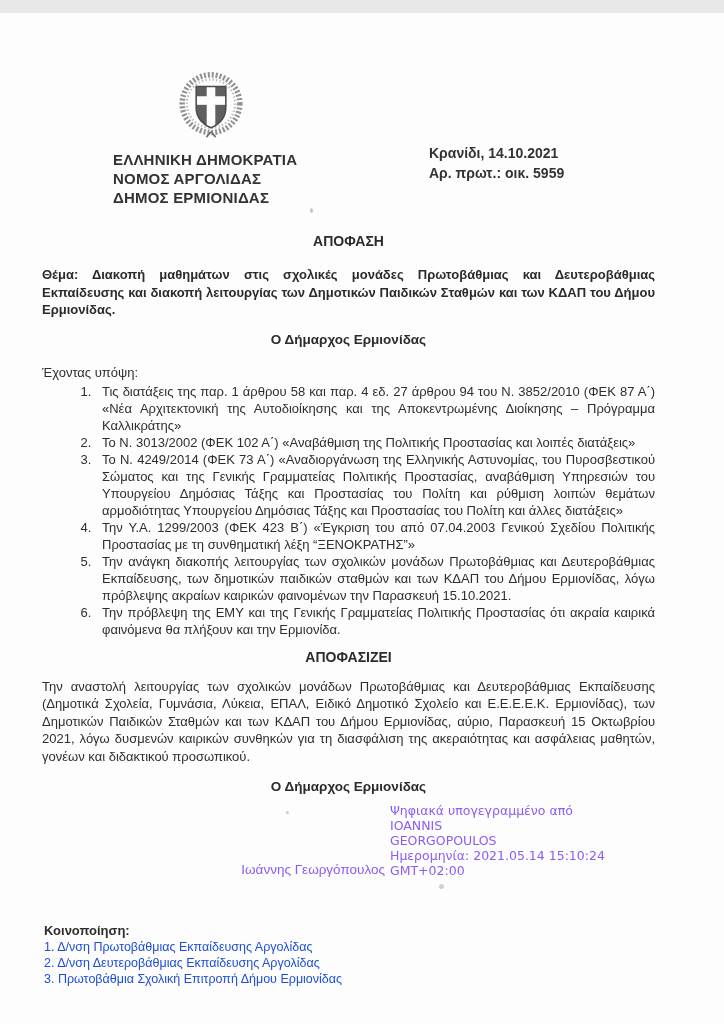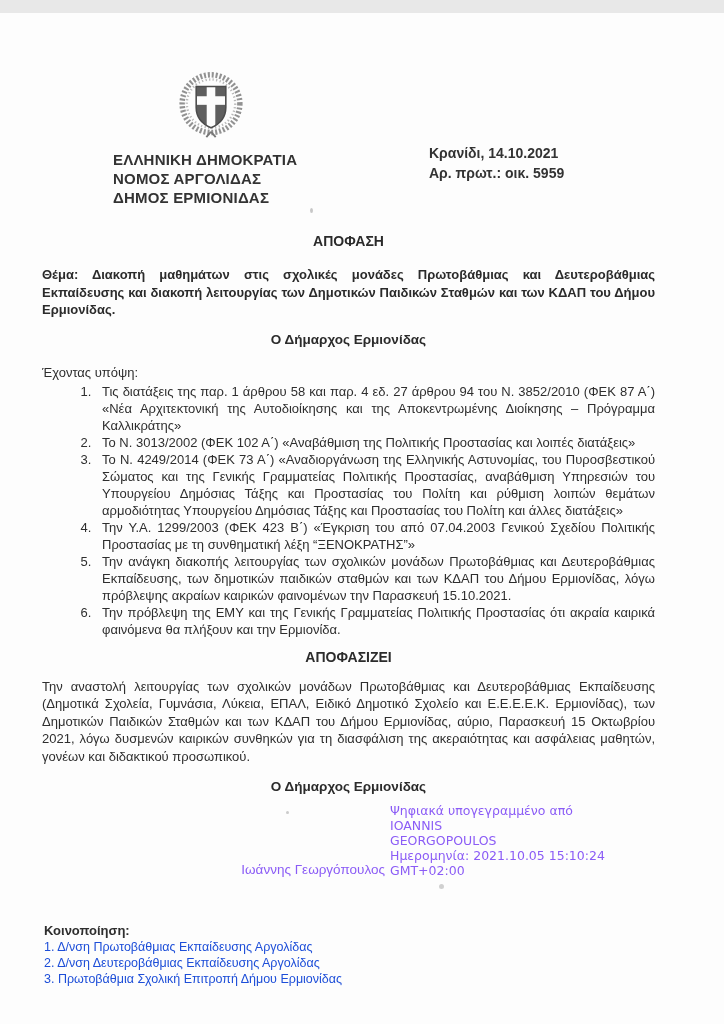--- a/index.html
+++ b/index.html
@@ -134,21 +134,21 @@
 
     <div class="decision-body">Την αναστολή λειτουργίας των σχολικών μονάδων Πρωτοβάθμιας και Δευτεροβάθμιας Εκπαίδευσης (Δημοτικά Σχολεία, Γυμνάσια, Λύκεια, ΕΠΑΛ, Ειδικό Δημοτικό Σχολείο και Ε.Ε.Ε.Ε.Κ. Ερμιονίδας), των Δημοτικών Παιδικών Σταθμών και των ΚΔΑΠ του Δήμου Ερμιονίδας, αύριο, Παρασκευή 15 Οκτωβρίου 2021, λόγω δυσμενών καιρικών συνθηκών για τη διασφάλιση της ακεραιότητας και ασφάλειας μαθητών, γονέων και διδακτικού προσωπικού.</div>
 
     <div class="center-head h-mayor2">Ο Δήμαρχος Ερμιονίδας</div>
 
     <div class="sig-area">
       <div class="sig-name">Ιωάννης Γεωργόπουλος</div>
       <div class="sig-digital">
         <div>Ψηφιακά υπογεγραμμένο από IOANNIS</div>
         <div>GEORGOPOULOS</div>
-        <div>Ημερομηνία: 2021.10.05 15:10:24</div>
+        <div>Ημερομηνία: 2021.05.14 15:10:24</div>
         <div>GMT+02:00</div>
       </div>
     </div>
 
     <div class="distribution">
       <div class="distribution-label">Κοινοποίηση:</div>
       <div class="distribution-item">1. Δ/νση Πρωτοβάθμιας Εκπαίδευσης Αργολίδας</div>
       <div class="distribution-item">2. Δ/νση Δευτεροβάθμιας Εκπαίδευσης Αργολίδας</div>
       <div class="distribution-item">3. Πρωτοβάθμια Σχολική Επιτροπή Δήμου Ερμιονίδας</div>
 

